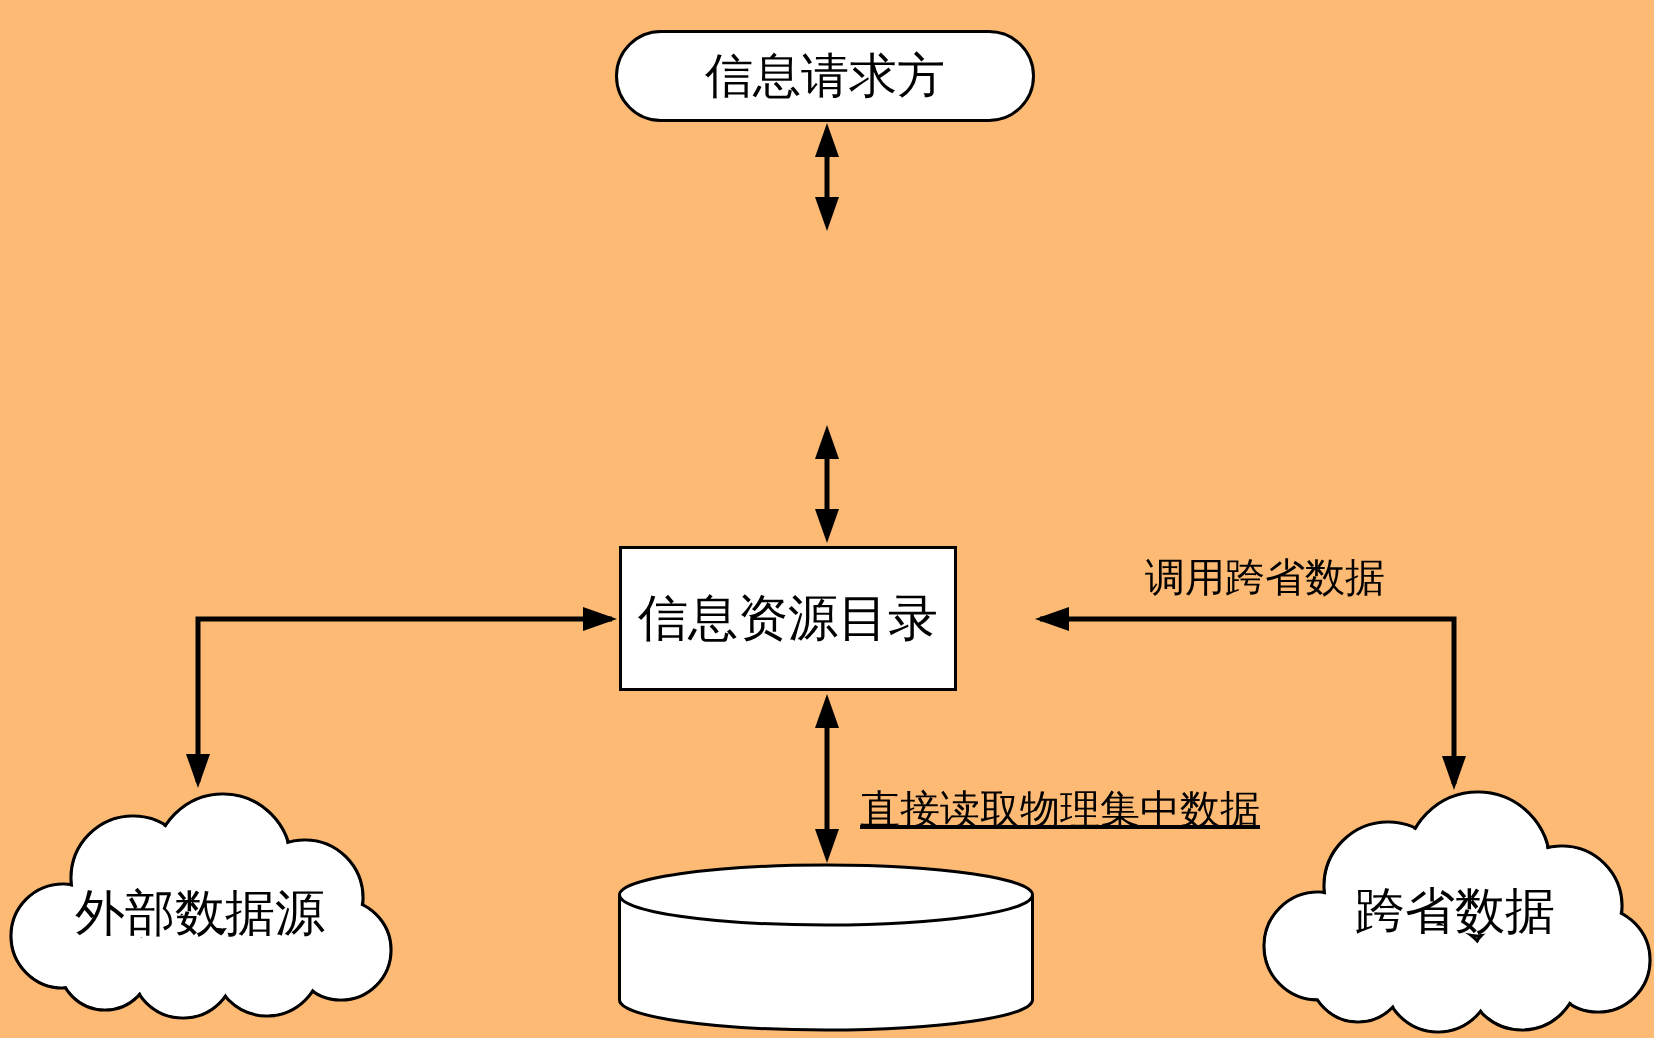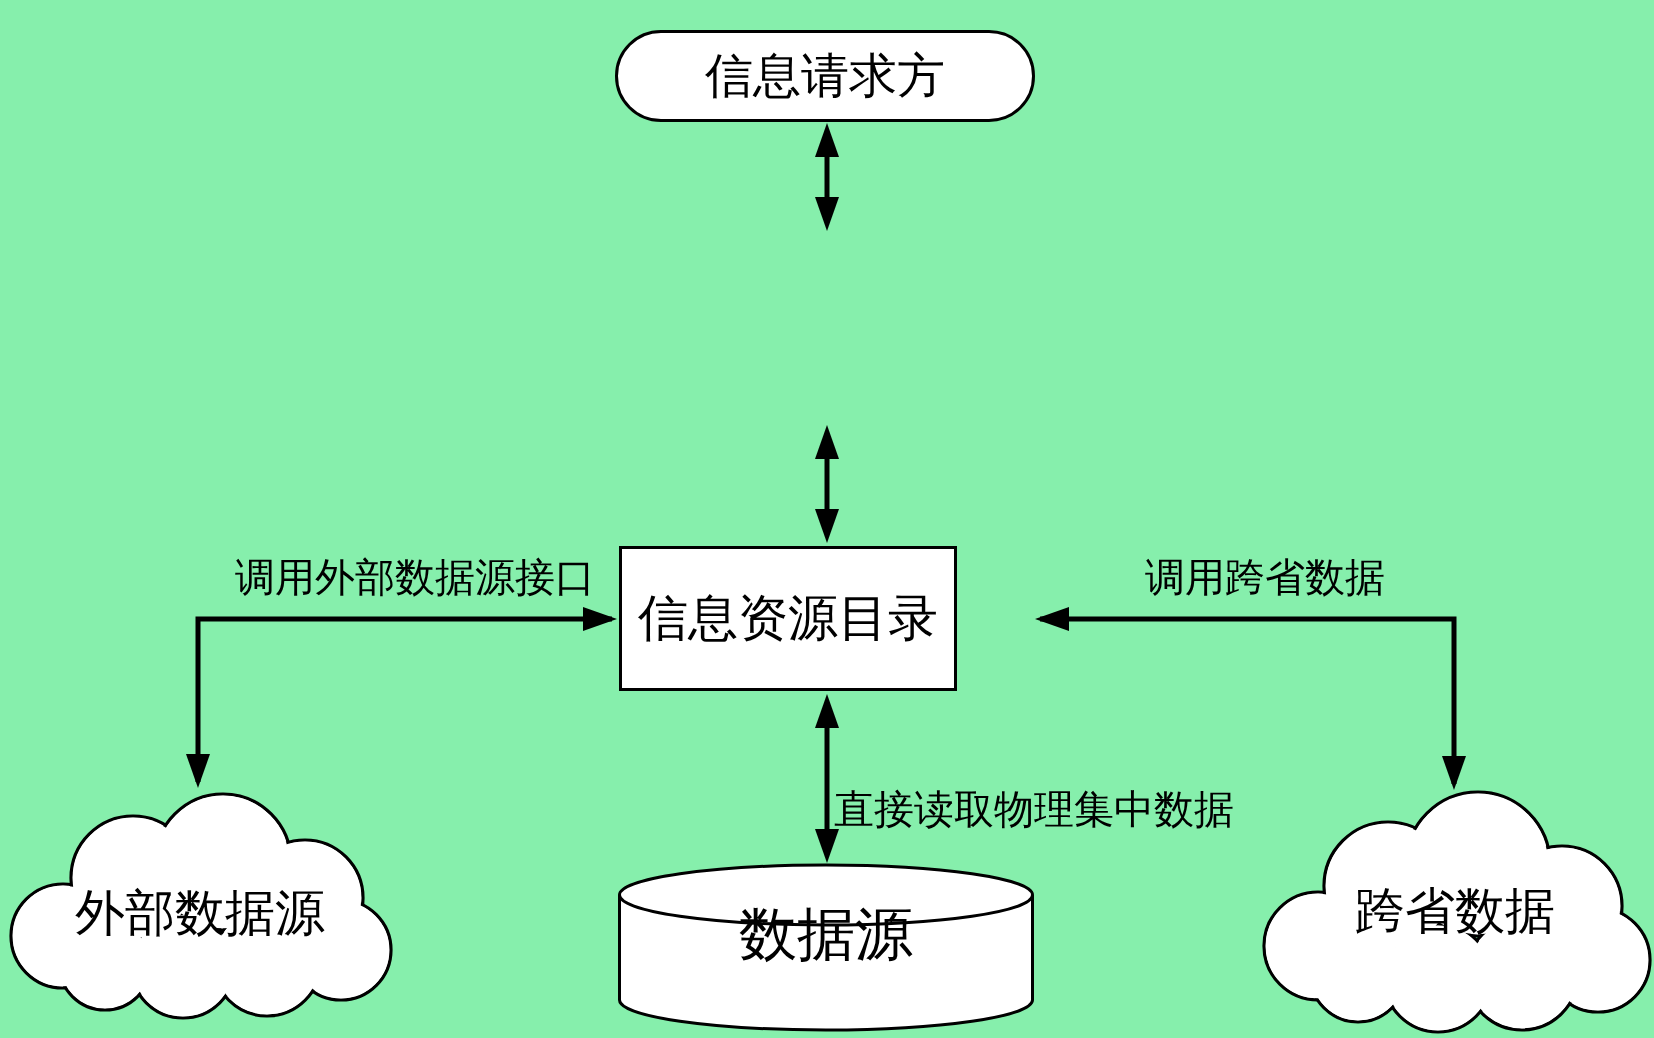--- a/index.html
+++ b/index.html
@@ -1,21 +1,21 @@
 <!DOCTYPE html>
 <html><head>
 <meta charset="utf-8">
 <style>
   html, body { margin: 0; padding: 0; background: #ffffff; }
   * { box-sizing: border-box; }
   #canvas {
     position: relative;
     width: 1654px;
     height: 1038px;
-    background: #86efac;
+    background: #fdba74;
     font-family: "Liberation Sans", sans-serif;
     color: #000000;
     overflow: hidden;
   }
   .abs { position: absolute; }
   .node-label {
     display: flex;
     align-items: center;
     justify-content: center;
     text-align: center;
@@ -56,21 +56,21 @@
     font-size: 50px;
   }
   .edge-label {
     position: absolute;
     font-size: 40px;
     color: #000;
     white-space: nowrap;
   }
   #label-external-call { left: 200px; top: 550px; width: 430px; text-align: center; }
   #label-crossprov-call { left: 1050px; top: 550px; width: 430px; text-align: center; }
-  #label-direct-read { left: 834px; top: 782px; text-align: left; }
+  #label-direct-read { left: 860px; top: 782px; text-align: left; text-decoration: underline; }
   #arrows { left: 0; top: 0; width: 1654px; height: 1038px; pointer-events: none; }
 </style>
 </head>
 <body>
 
 <div id="canvas">
 
   <svg id="arrows" class="abs" viewBox="0 0 1654 1038" xmlns="http://www.w3.org/2000/svg">
 
     <g stroke="#000" fill="#000">
@@ -110,23 +110,20 @@
 
 
   <div id="node-catalog" class="abs shape node-label">
     <span>信息资源目录</span>
   </div>
 
   <svg id="cylinder-wrap" class="abs" viewBox="0 0 418 172" xmlns="http://www.w3.org/2000/svg">
     <path d="M 2.5,33 L 2.5,138 A 206.5,30 0 0 0 415.5,138 L 415.5,33" fill="#ffffff" stroke="#000000" stroke-width="3"></path>
     <ellipse cx="209" cy="33" rx="206.5" ry="30" fill="#ffffff" stroke="#000000" stroke-width="3"></ellipse>
   </svg>
-  <div id="node-datasource-label" class="abs node-label">
-    <span>数据源</span>
-  </div>
 
   <svg id="cloud-left-wrap" class="abs" viewBox="0 0 390 234" preserveAspectRatio="none" xmlns="http://www.w3.org/2000/svg">
     <g stroke="#000000" stroke-width="3.2" fill="#ffffff">
       <circle cx="58" cy="150" r="52"></circle>
         <circle cx="128" cy="92" r="62"></circle>
       <circle cx="218" cy="76" r="68"></circle>
         <circle cx="300" cy="112" r="58"></circle>
       <circle cx="336" cy="164" r="50"></circle>
         <circle cx="262" cy="176" r="54"></circle>
       <circle cx="178" cy="180" r="52"></circle>
@@ -166,17 +163,16 @@
       <circle cx="340" cy="172" r="50.2"></circle>
         <circle cx="264" cy="186" r="54.2"></circle>
       <circle cx="180" cy="190" r="52.2"></circle>
         <circle cx="100" cy="186" r="46.2"></circle>
     </g>
   </svg>
   <div id="node-crossprov-label" class="abs node-label">
     <span>跨省数据</span>
   </div>
 
-  <div id="label-external-call" class="edge-label">调用外部数据源接口</div>
   <div id="label-crossprov-call" class="edge-label">调用跨省数据</div>
   <div id="label-direct-read" class="edge-label">直接读取物理集中数据</div>
 
 </div>
 
 </body></html>

